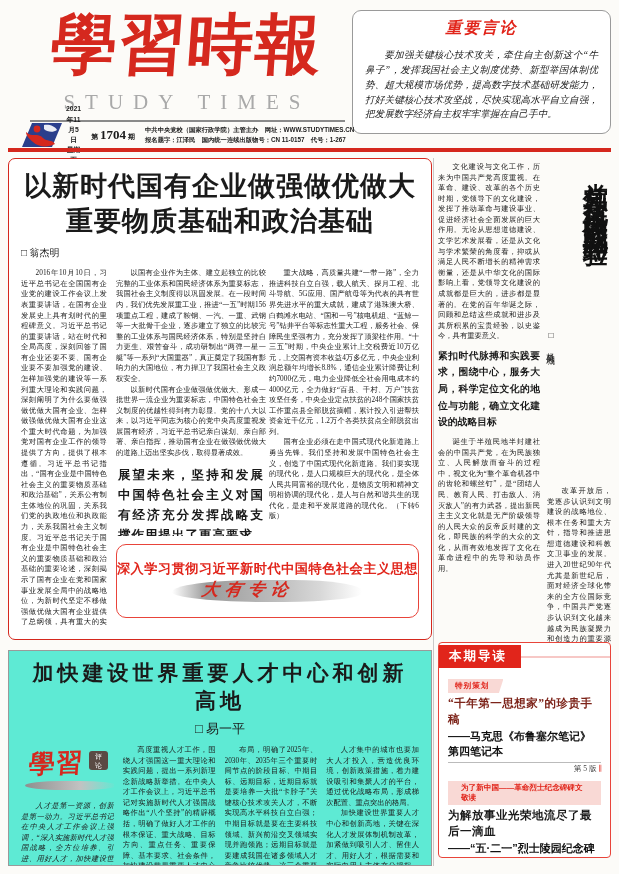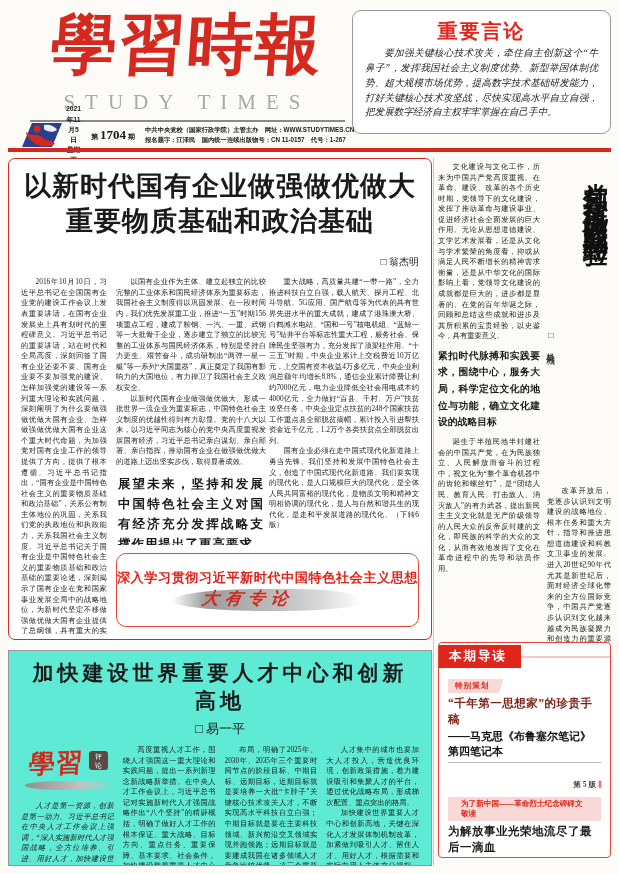--- a/index.html
+++ b/index.html
@@ -15,22 +15,22 @@
     transform:skewX(-4deg); line-height:1.25; white-space:nowrap;
   }
   .masthead-sub {
     position:absolute; left:22px; top:90px; width:330px; text-align:center;
     font-size:21px; color:#a9a9a9; letter-spacing:10px; font-family:"Liberation Serif",serif;
   }
   .quote-box {
     position:absolute; left:352px; top:10px; width:259px; height:124px;
     border:1px solid #9a9a9a; border-radius:9px; background:#fff; padding:7px 12px 4px;
   }
-  .quote-title { text-align:center; color:#e1251b; font-weight:bold; font-size:20px;
-    font-family:"Liberation Sans",sans-serif; letter-spacing:2px; margin-bottom:1px; }
+  .quote-title { text-align:center; color:#e1251b; font-weight:bold; font-size:16px;
+    font-family:"Liberation Sans",sans-serif; letter-spacing:2px; margin-bottom:9px;font-style:italic; }
   .quote-body { font-size:9.6px; line-height:1.55; text-align:justify; text-indent:2em;
     font-style:italic; color:#222; }
   .info-rule { position:absolute; left:30px; top:120px; width:315px; height:1.5px; background:#8a8a8a; }
   .info-row { position:absolute; left:8px; top:123px; width:340px; height:24px;
     display:flex; align-items:center; font-family:"Liberation Sans",sans-serif; }
   .logo { width:40px; height:26px; flex:0 0 auto; margin-left:14px; }
   .date-block { font-size:6.8px; font-weight:bold; text-align:center; line-height:1.5; margin-left:4px; }
   .vsep { width:1px; height:18px; background:#555; margin:0 5px; }
   .issue-block { font-size:7px; font-weight:bold; white-space:nowrap; }
   .issue-no { font-size:13px; font-family:"Liberation Serif",serif; }
@@ -38,21 +38,21 @@
   .red-rule { position:absolute; left:8px; top:148px; width:603px; height:3.5px; background:#d5281e; }
   
   .bt { font-size:7.3px; line-height:1.45; text-align:justify; }
   .bt p { text-indent:2em; }
   
   .main-box {
     position:absolute; left:8px; top:158px; width:424px; height:482px;
     border:1.5px solid #d5281e; border-radius:7px; background:#fff; padding:10px 12px 8px; overflow:hidden;
   }
   .main-hl { text-align:center; font-size:27px; font-weight:bold; letter-spacing:1px; line-height:1.3; }
-  .main-byline { text-align:right; font-size:10px; margin:16px 0 8px; }
+  .main-byline { text-align:left; font-size:10px; margin:7px 0 8px; }
   .main-cols { display:flex; gap:9px; height:358px; }
   .mcol { flex:1; overflow:hidden; }
   .main-right { flex:2; display:flex; flex-direction:column; }
   .main-right-cols { display:flex; gap:3px; height:268px; overflow:hidden; }
   .subhead2 { font-weight:bold; font-size:12.5px; line-height:1.6; margin:6px 2px; letter-spacing:1px; text-align:justify; }
   .banner {
     margin-top:8px; height:74px; border:1.5px solid #e8443a; border-radius:10px;
     display:flex; flex-direction:column; align-items:center; justify-content:center; gap:2px;
   }
   .banner-line { color:#e1251b; font-weight:bold; font-size:13.2px;
@@ -106,22 +106,22 @@
   .digest-items { padding:6px 9px 0; }
   .d-item { margin-bottom:7px; }
   .d-tag { display:inline-block; color:#e1251b; font-weight:bold; font-size:7.6px;
     font-family:"Liberation Sans",sans-serif; background:#f9d9d5; padding:2px 14px 2px 7px;
     clip-path:polygon(0 0,100% 0,92% 100%,0 100%); margin-bottom:3px; letter-spacing:1px; }
   .d-tag.wide { padding:2px 13px; clip-path:none; letter-spacing:0; }
   .d-title { font-weight:bold; font-size:11.5px; line-height:1.35; letter-spacing:0.5px; }
   .d-title.maroon { color:#7d241a; }
   .d-sub { font-weight:bold; font-size:11px; margin-top:2px; color:#111;
     font-family:"Liberation Sans",sans-serif; }
-  .d-page { border-top:1px solid #bbb; margin-top:3px; padding-top:17px; text-align:right;
-    font-size:7.6px; font-weight:bold; color:#444; }
+  .d-page { border-top:1px solid #bbb; margin-top:3px; padding-top:1px; text-align:right;
+    font-size:7.6px; font-weight:normal; color:#444; }
   .d-page i { color:#e1251b; font-style:normal; letter-spacing:-1px; }
 </style>
 </head>
 <body>
 
 <div class="masthead-title">學習時報</div>
 <div class="masthead-sub">STUDY TIMES</div>
 
 <div class="quote-box">
   <div class="quote-title">重要言论</div>

